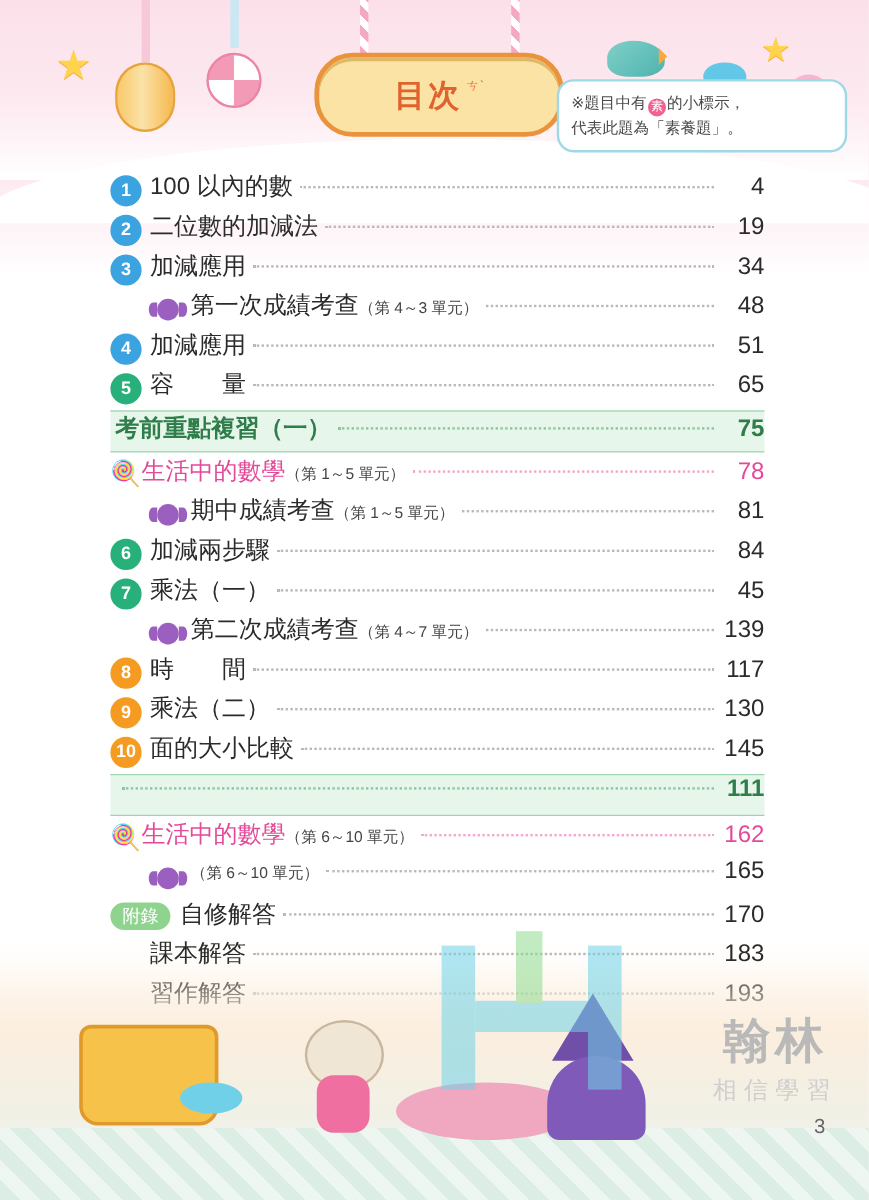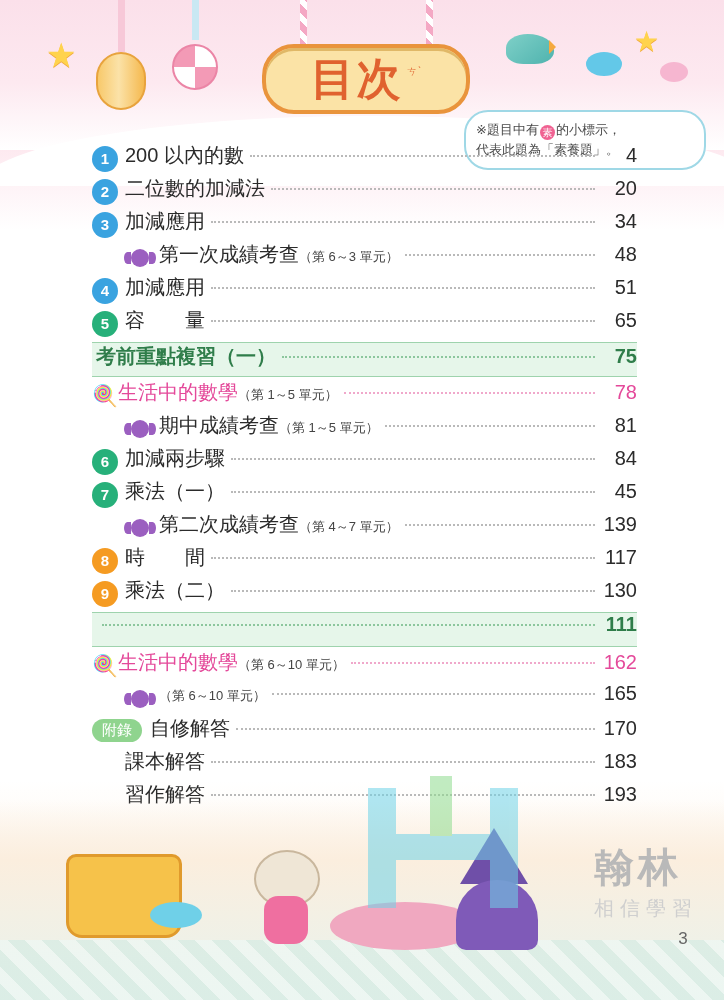--- a/index.html
+++ b/index.html
@@ -55,29 +55,29 @@
   }
   .blob{position:absolute;border-radius:50%;}
   
   .title-badge{
     position:absolute;left:262px;top:44px;width:200px;height:62px;
     background:#fbe3a6;border:4px solid #e9943c;border-radius:32px;
     box-shadow:0 3px 0 #e0b867 inset;
     display:flex;align-items:center;justify-content:center;gap:4px;
   }
   .title-badge .big{
-    font-size:44px;font-weight:bold;color:#e0622f;letter-spacing:2px;
+    font-size:26px;font-weight:bold;color:#e0622f;letter-spacing:2px;
     font-family:"DejaVu Sans",sans-serif;
   }
   .title-badge .ruby{font-size:11px;color:#e0622f;align-self:flex-start;margin-top:16px;}
   
   .note{
     position:absolute;right:18px;top:66px;width:218px;
-    background:#ffffff;border:2px solid #9fd8e6;border-radius:24px;
-    padding:8px 10px;font-size:13px;color:#4a4a4a;line-height:1.5;margin-top:44px;
+    background:#ffffff;border:2px solid #9fd8e6;border-radius:14px;
+    padding:8px 10px;font-size:13px;color:#4a4a4a;line-height:1.5;
   }
   .note .dot{
     display:inline-block;width:15px;height:15px;border-radius:50%;
     background:#f06292;color:#fff;font-size:10px;line-height:15px;text-align:center;
     vertical-align:-2px;margin:0 1px;
   }
   
   .toc{position:absolute;left:92px;top:142px;width:545px;}
   .row{
     display:flex;align-items:baseline;
@@ -173,21 +173,21 @@
   
   .wm-h{
     position:absolute;left:368px;bottom:92px;width:150px;height:120px;opacity:.55;
   }
   .wm-h span{position:absolute;background:#6fd3e8;}
   .wm-h .l{left:0;top:0;width:28px;height:120px;}
   .wm-h .r{right:0;top:0;width:28px;height:120px;}
   .wm-h .m{left:28px;top:46px;width:94px;height:26px;}
   .wm-h .cross{left:62px;top:-12px;width:22px;height:60px;background:#8fdc8f;}
   .brand{
-    position:absolute;right:26px;bottom:78px;text-align:left;margin-top:35px;
+    position:absolute;right:26px;bottom:78px;text-align:center;margin-top:35px;
   }
   .brand .name{font-size:40px;color:#b9b9b9;letter-spacing:4px;font-weight:bold;}
   .brand .slogan{font-size:20px;color:#cfcfcf;letter-spacing:6px;}
   .pageno{
     position:absolute;right:28px;bottom:48px;width:26px;height:26px;
     color:#666;font-size:17px;display:flex;align-items:center;justify-content:center;
   }
 </style>
 </head>
 <body>
@@ -214,42 +214,42 @@
   </div>
 
   <div class="note">
     <span>※題目中有</span><span class="dot">素</span><span>的小標示，</span>
     <div>代表此題為「素養題」。</div>
   </div>
 
   <div class="toc" id="toc">
       <div class="row">
         <span class="num" style="background: rgb(58, 163, 224);">1</span>
-        <span class="txt">200 以內的數</span>
+        <span class="txt">100 以內的數</span>
         <span class="dots"></span>
         <span class="pg">4</span>
       </div>
       <div class="row">
         <span class="num" style="background: rgb(58, 163, 224);">2</span>
         <span class="txt">二位數的加減法</span>
         <span class="dots"></span>
-        <span class="pg">20</span>
+        <span class="pg">19</span>
       </div>
       <div class="row">
         <span class="num" style="background: rgb(58, 163, 224);">3</span>
         <span class="txt">加減應用</span>
         <span class="dots"></span>
         <span class="pg">34</span>
       </div>
       <div class="row pad">
         <span class="candy">
           <i></i>
         </span>
         <span class="txt">第一次成績考查</span>
-        <span class="sub">（第 6～3 單元）</span>
+        <span class="sub">（第 4～3 單元）</span>
         <span class="dots"></span>
         <span class="pg">48</span>
       </div>
       <div class="row">
         <span class="num" style="background: rgb(58, 163, 224);">4</span>
         <span class="txt">加減應用</span>
         <span class="dots"></span>
         <span class="pg">51</span>
       </div>
       <div class="row">
@@ -304,20 +304,26 @@
         <span class="num" style="background: rgb(245, 155, 34);">8</span>
         <span class="txt">時　　間</span>
         <span class="dots"></span>
         <span class="pg">117</span>
       </div>
       <div class="row">
         <span class="num" style="background: rgb(245, 155, 34);">9</span>
         <span class="txt">乘法（二）</span>
         <span class="dots"></span>
         <span class="pg">130</span>
+      </div>
+      <div class="row">
+        <span class="num" style="background: rgb(245, 155, 34);">10</span>
+        <span class="txt">面的大小比較</span>
+        <span class="dots"></span>
+        <span class="pg">145</span>
       </div>
       <div class="row review">
         <span class="dots"></span>
         <span class="pg">111</span>
       </div>
       <div class="row life">
         <span class="cane">🍭</span>
         <span class="txt">生活中的數學</span>
         <span class="sub">（第 6～10 單元）</span>
         <span class="dots"></span>

